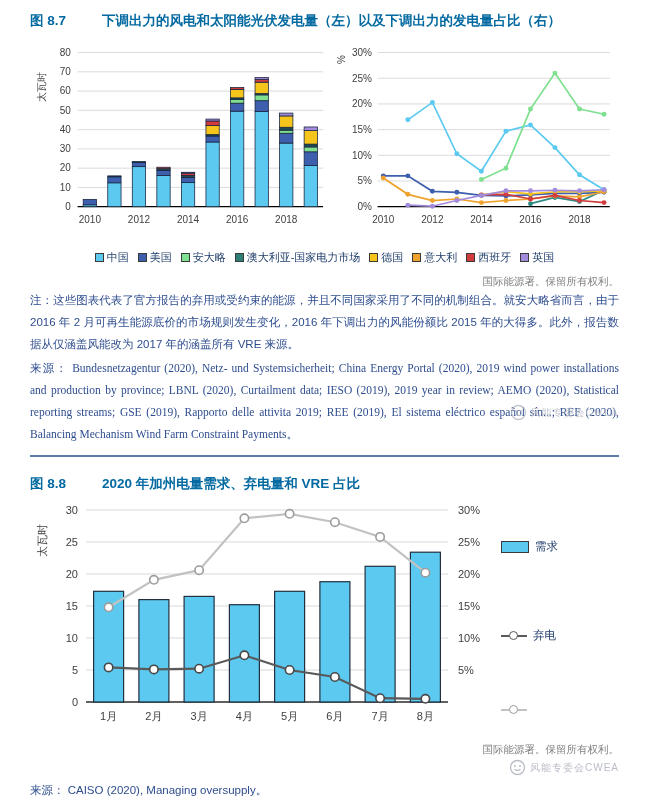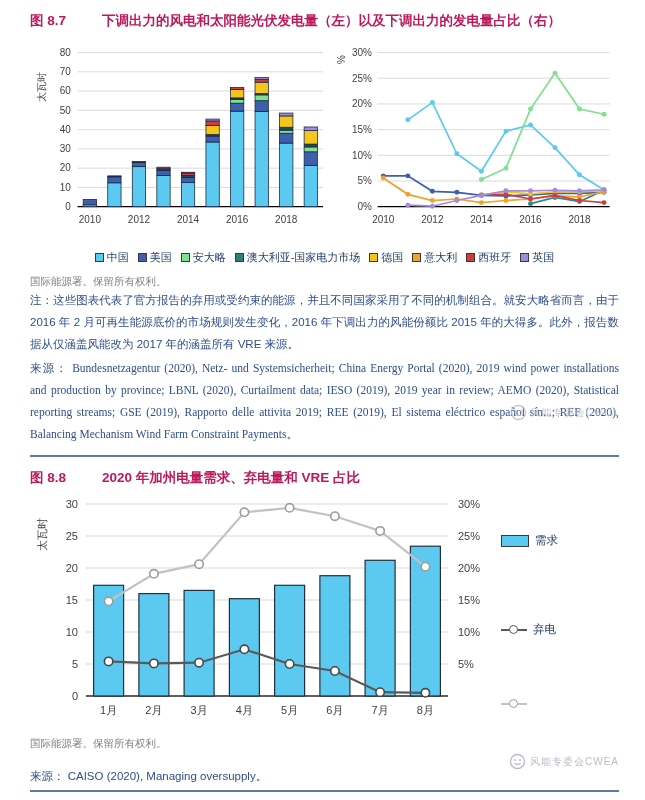--- a/index.html
+++ b/index.html
@@ -1,46 +1,46 @@
 <!DOCTYPE html>
 <html><head>
 <meta charset="utf-8">
 <style>
   html,body{margin:0;padding:0;background:#ffffff;}
   body{width:645px;height:800px;font-family:"Liberation Sans","DejaVu Sans",sans-serif;}
   .page{position:relative;width:645px;height:800px;box-sizing:border-box;padding:12px 26px 0 30px;overflow:hidden;background:#fff;}
-  .fig-header{display:flex;align-items:baseline;color:#be185d;font-weight:bold;font-size:13.5px;}
+  .fig-header{display:flex;align-items:baseline;color:#0369a1;font-weight:bold;font-size:13.5px;}
   .fig-header .fig-label{width:72px;flex:none;}
   .charts-row{display:flex;margin-top:8px;}
   svg text{font-family:"Liberation Sans","DejaVu Sans",sans-serif;}
   svg .tick{font-size:10.5px;fill:#404040;}
   svg .tick3{font-size:11px;fill:#404040;}
   .legend-row{display:flex;justify-content:center;gap:9px;margin-top:4px;font-size:11px;color:#24406e;white-space:nowrap;}
   .legend-item{display:flex;align-items:center;gap:3px;}
   .legend-swatch{width:7px;height:7px;border:1px solid #3a3a3a;flex:none;display:inline-block;}
-  .rights{font-size:10.5px;color:#808080;margin-top:10px;}
+  .rights{font-size:10.5px;color:#808080;text-align:right;margin-top:10px;}
   .note-text{font-size:11.5px;line-height:22px;color:#2e4d8f;text-align:justify;margin-top:0;}
   .source-wrap{position:relative;font-family:Liberation Serif, serif;}
   .divider{height:0;border-top:2px solid #5b7ca8;margin-top:10px;}
-  .section2{margin-top:12px;}
+  .section2{margin-top:18px;}
   .chart3-row{display:flex;margin-top:4px;}
   .legend-col{width:118px;padding-top:20px;box-sizing:border-box;font-size:11.5px;color:#24406e;}
   .legend-col .item{display:flex;align-items:center;gap:6px;}
   .bar-swatch{width:26px;height:10px;background:#5bc9f0;border:1px solid #3a3a3a;flex:none;}
   .line-marker{position:relative;width:26px;height:9px;flex:none;}
   .line-marker .ln{position:absolute;left:0;right:0;top:4px;height:2px;}
   .line-marker .dot{position:absolute;left:8px;top:0;width:7px;height:7px;border-radius:50%;background:#fff;border:1.6px solid #595959;}
   .dark .ln{background:#595959;}
   .gray .ln{background:#c2c2c2;}
   .gray .dot{border-color:#9c9c9c;}
   .vre-label{width:80px;line-height:15px;}
   .watermark{display:flex;align-items:center;gap:4px;color:#b9bdc6;font-size:10px;letter-spacing:1px;white-space:nowrap;}
   .wm-overlay{position:absolute;right:0;bottom:24px;opacity:0.85;}
   .bottom-row{display:flex;justify-content:space-between;align-items:flex-start;margin-top:2px;}
-  .src-line{font-size:11.5px;color:#2e4d8f;margin-top:16px;}
+  .src-line{font-size:11.5px;color:#2e4d8f;margin-top:24px;}
 </style>
 </head>
 <body>
 
 <div class="page">
 
   <div class="fig-header">
     <span class="fig-label">图 8.7</span>
     <span>下调出力的风电和太阳能光伏发电量（左）以及下调出力的发电量占比（右）</span>
   </div>

